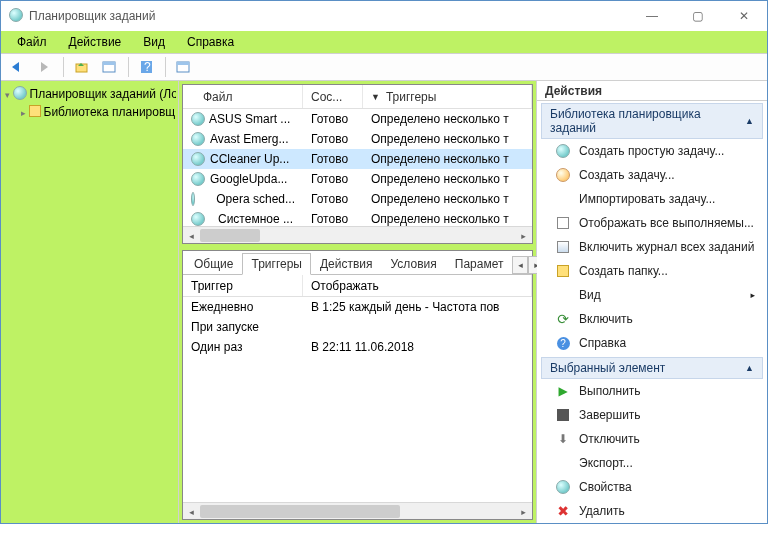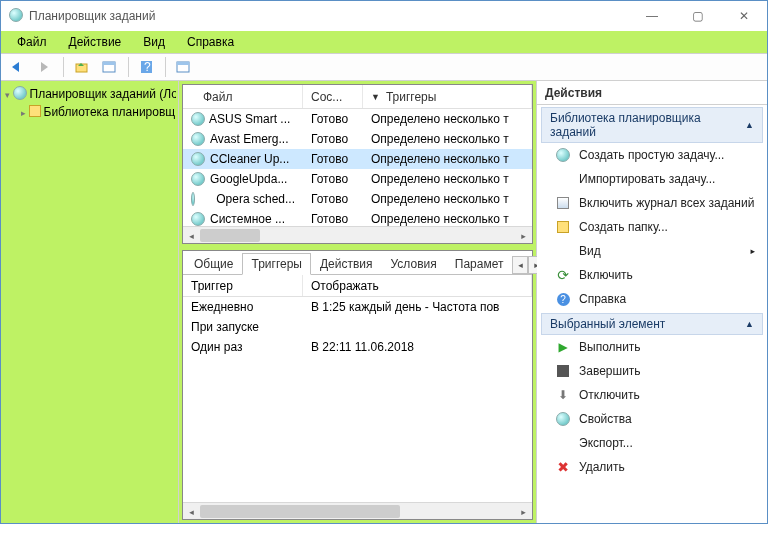--- a/index.html
+++ b/index.html
@@ -175,21 +175,21 @@
             </div>
             <div class="task-row">
               <div class="cell c0" style="display:flex;align-items:center;gap:21px">
                 <span class="orb"></span>
                 <span>Opera sched...</span>
               </div>
               <div class="cell c1">Готово</div>
               <div class="cell c2">Определено несколько т</div>
             </div>
             <div class="task-row">
-              <div class="cell c0" style="display:flex;align-items:flex-start;gap:5px">
+              <div class="cell c0" style="display:flex;align-items:flex-start;gap:13px">
                 <span class="orb"></span>
                 <span>Системное ...</span>
               </div>
               <div class="cell c1">Готово</div>
               <div class="cell c2">Определено несколько т</div>
             </div>
           </div>
         <div class="hscroll">
           <div class="arrow" style="left:0">◂</div>
           <div class="thumb"></div>
@@ -241,22 +241,34 @@
         <span class="collapse">▲</span>
       </div>
       <div id="actions1">
           <div class="item">
             <span class="iicon">
               <span class="orb"></span>
             </span>
             <span>Создать простую задачу...</span>
           </div>
           <div class="item">
+            <span class="iicon">
+              <span class="orb" style="border-color:#c96;background:radial-gradient(circle at 4px 4px,#ffe,#fc7 70%)"></span>
+            </span>
+            <span>Создать задачу...</span>
+          </div>
+          <div class="item">
             <span class="iicon"></span>
             <span>Импортировать задачу...</span>
+          </div>
+          <div class="item">
+            <span class="iicon">
+              <span class="sq" style="border:1px solid #888;background:#fff"></span>
+            </span>
+            <span>Отображать все выполняемы...</span>
           </div>
           <div class="item">
             <span class="iicon">
               <span class="sq" style="border:1px solid #888;background:linear-gradient(#fff,#cde)"></span>
             </span>
             <span>Включить журнал всех заданий</span>
           </div>
           <div class="item">
             <span class="iicon">
               <span class="sq" style="background:#ffe07a;border:1px solid #c9a227"></span>
@@ -298,28 +310,28 @@
             </span>
             <span>Завершить</span>
           </div>
           <div class="item">
             <span class="iicon">
               <span style="color:#777;font-size:12px">⬇</span>
             </span>
             <span>Отключить</span>
           </div>
           <div class="item">
-            <span class="iicon">
-              <span class="orb"></span>
-            </span>
-            <span>Свойства</span>
-          </div>
-          <div class="item">
             <span class="iicon"></span>
             <span>Экспорт...</span>
+          </div>
+          <div class="item">
+            <span class="iicon">
+              <span class="orb"></span>
+            </span>
+            <span>Свойства</span>
           </div>
           <div class="item">
             <span class="iicon">
               <span style="color:#d33;font-size:14px">✖</span>
             </span>
             <span>Удалить</span>
           </div>
         </div>
     </div>
   </div>

